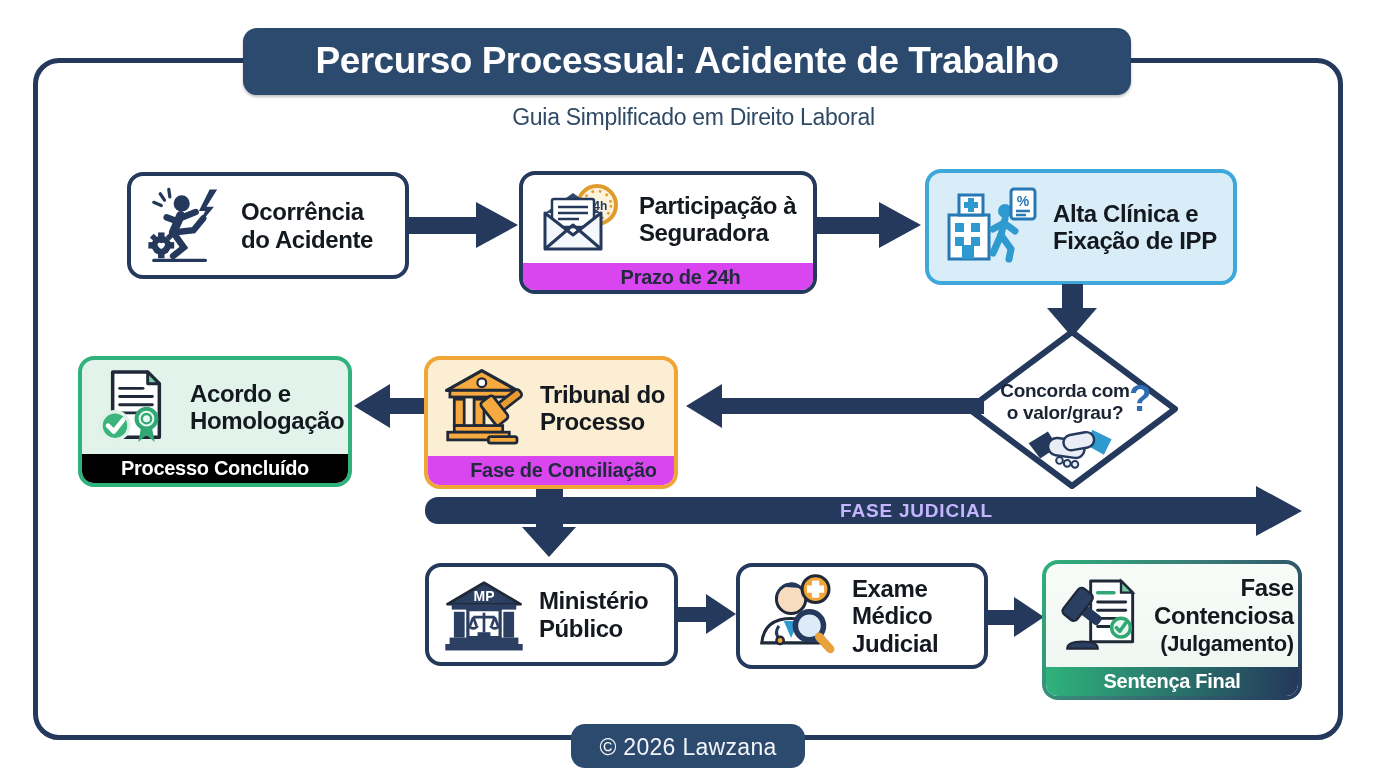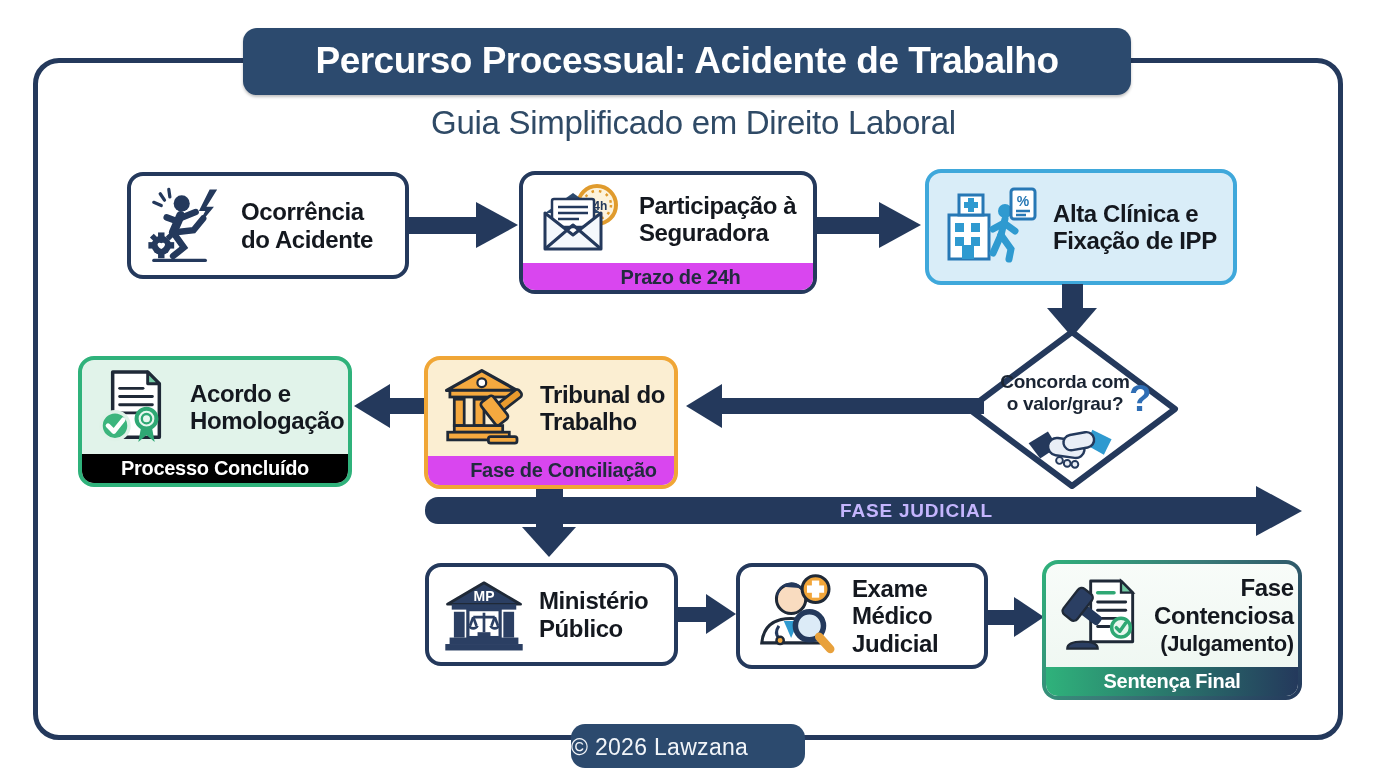--- a/index.html
+++ b/index.html
@@ -7,21 +7,21 @@
   #stage { position:relative; width:1376px; height:768px; background:#ffffff; overflow:hidden; }
 
   .frame { position:absolute; left:33px; top:58px; width:1310px; height:682px;
            border:5px solid #24395C; border-radius:26px; background:transparent; }
 
   .title-bar { position:absolute; left:243px; top:28px; width:888px; height:67px;
                background:#2C4A6E; border-radius:14px; color:#ffffff;
                font-size:37px; font-weight:bold; text-align:center; line-height:65px; letter-spacing:-0.5px;
                box-shadow:0 2px 3px rgba(0,0,0,0.25); }
   .subtitle { position:absolute; left:0; top:104px; width:1376px; text-align:center;
-              font-size:33px; color:#2F4A66; letter-spacing:-0.3px;padding-left:11px; }
+              font-size:23px; color:#2F4A66; letter-spacing:-0.3px;padding-left:11px; }
 
   .node { position:absolute; background:#ffffff; border:4px solid #24395C; border-radius:16px;
           display:flex; flex-direction:column; overflow:hidden; }
   .node-body { flex:1; display:flex; align-items:center; gap:12px; padding:4px 8px 4px 12px; }
   .node-label { font-weight:bold; font-size:24px; color:#14181F; line-height:1.13; letter-spacing:-0.4px; }
   .node-banner { height:29px; flex:0 0 29px; display:flex; align-items:center; justify-content:center;
                  font-weight:bold; font-size:20px; border-radius:0 0 10px 10px; letter-spacing:-0.3px; }
 
   .node-blue   { border-color:#3FA8DB; background:#D9EDF8; }
   .node-orange { border-color:#F0A636; background:#FBEED2; }
@@ -49,21 +49,21 @@
   .band { position:absolute; left:425px; top:497px; width:833px; height:27px; background:#24395C;
           border-radius:13px 0 0 13px; color:#c4b5fd; font-weight:bold; font-size:19px;
           line-height:27px; text-align:center; padding-left:150px; letter-spacing:0.8px; }
 
   .diamond-text { position:absolute; text-align:center; font-weight:bold; font-size:19px;
                   color:#1A2433; line-height:1.15; letter-spacing:-0.3px; }
   .qmark { position:absolute; font-size:37px; font-weight:bold; color:#2E6DB4; }
 
   .footer-box { position:absolute; left:571px; top:724px; width:234px; height:44px;
                 background:#2C4A6E; border-radius:14px; color:#F2F5F9; font-size:23px;
-                line-height:46px; letter-spacing:0.3px; }
+                text-align:center; line-height:46px; letter-spacing:0.3px; }
 
   svg { display:block; }
 </style>
 </head>
 <body>
 
 <div id="stage">
 
   <div class="frame"></div>
 
@@ -168,21 +168,21 @@
   </div>
 
   <div class="bar" style="left:1062px; top:284px; width:21px; height:24px;"></div>
   <div class="tri-down" style="left:1047px; top:308px;"></div>
 
   <span style="position:absolute; left:963px; top:327px;">
     <svg width="218" height="164" viewBox="0 0 218 164">
       <polygon points="109,5 212,82 109,159 6,82" fill="#ffffff" stroke="#24395C" stroke-width="6" stroke-linejoin="round"></polygon>
     </svg>
   </span>
-  <div class="diamond-text" style="left:980px; top:371px; width:170px;">
+  <div class="diamond-text" style="left:980px; top:380px; width:170px;">
     <span>Concorda com</span><br>
     <span>o valor/grau?</span>
   </div>
   <div class="qmark" style="left:1129px; top:378px;">?</div>
   <span style="position:absolute; left:1026px; top:420px;">
     <svg width="94" height="54" viewBox="0 0 96 56">
       <polygon points="2,24 22,12 32,28 14,40" fill="#24395C"></polygon>
       <polygon points="68,10 88,20 80,36 62,26" fill="#2F9AD0"></polygon>
       <rect x="22" y="20" width="38" height="18" rx="9" fill="#E9EEF6" stroke="#24395C" stroke-width="2.5" transform="rotate(8 41 29)"></rect>
       <rect x="38" y="14" width="32" height="16" rx="8" fill="#E9EEF6" stroke="#24395C" stroke-width="2.5" transform="rotate(-10 54 22)"></rect>
@@ -237,21 +237,21 @@
             <rect x="13" y="56" width="44" height="6"></rect>
             <rect x="7" y="62" width="56" height="7"></rect>
           </g>
           <g transform="rotate(-38 54 40)">
             <rect x="48" y="36" width="30" height="8" rx="3" fill="#E89A2E" stroke="#1F2937" stroke-width="2.5"></rect>
             <rect x="42" y="26" width="14" height="26" rx="3" fill="#F5A93F" stroke="#1F2937" stroke-width="2.5"></rect>
           </g>
           <rect x="44" y="66" width="26" height="6" rx="2" fill="#F5A93F" stroke="#1F2937" stroke-width="2.5"></rect>
         </svg>
       </span>
-      <span class="node-label" style="width:140px;">Tribunal do Trabalho</span>
+      <span class="node-label" style="width:140px;">Tribunal do Processo</span>
     </div>
     <div class="node-banner banner-orange">Fase de Conciliação</div>
   </div>
 
   <div class="band">FASE JUDICIAL</div>
   <div class="tri-right" style="left:1256px; top:486px; border-top-width:25px; border-bottom-width:25px; border-left-width:46px;"></div>
 
   <div class="bar" style="left:536px; top:489px; width:27px; height:38px;"></div>
   <div class="tri-down" style="left:522px; top:527px; border-left-width:27px; border-right-width:27px; border-top-width:30px;"></div>
 

